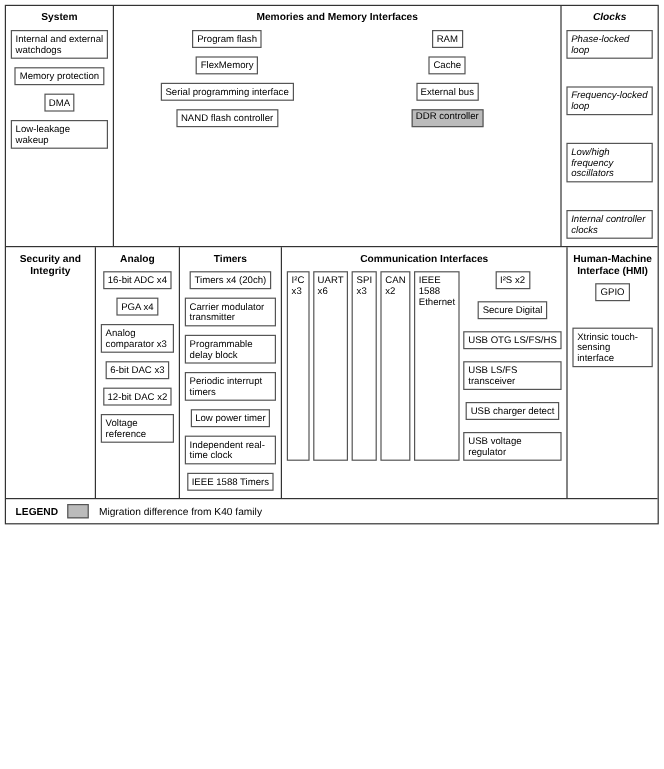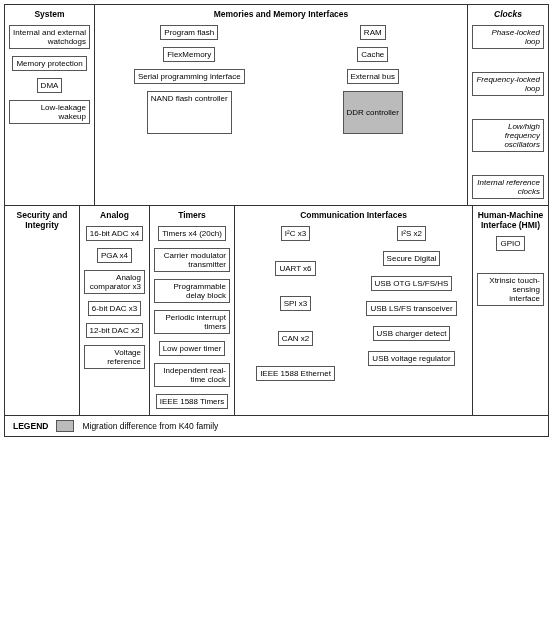--- a/index.html
+++ b/index.html
@@ -46,28 +46,28 @@
     }
     .section-title {
       text-align: center;
       font-weight: bold;
       font-size: 8.5px;
       margin-bottom: 4px;
     }
     .box {
       border: 1px solid #555;
       padding: 2px 3px;
-      text-align: right;
+      text-align: left;
       font-size: 8px;
       margin: 2px auto;
       background: #fff;
     }
     .box-gray {
       border: 1px solid #555;
-      padding: 16px 3px;
+      padding: 0 3px;
       text-align: center;
       font-size: 8px;
       margin: 2px auto;
       background: #bbb;
     }
     .arm-grid {
       display: grid;
       grid-template-columns: 1fr 1fr;
       gap: 3px;
       margin-top: 4px;
@@ -176,21 +176,21 @@
         <div class="box-gray">DDR controller</div>
       </div>
     </div>
 
     <div class="col-clocks">
       <div class="section-title">Clocks</div>
       <div class="clocks-items">
         <div class="box">Phase-locked loop</div>
         <div class="box">Frequency-locked loop</div>
         <div class="box">Low/high frequency oscillators</div>
-        <div class="box">Internal reference clocks</div>
+        <div class="box">Internal controller clocks</div>
       </div>
     </div>
   </div>
 
   <div class="bottom-section">
 
     <div class="col-security">
       <div class="section-title">Security and Integrity</div>
     </div>
 
@@ -215,21 +215,21 @@
         <div class="box">Periodic interrupt timers</div>
         <div class="box">Low power timer</div>
         <div class="box">Independent real-time clock</div>
         <div class="box">IEEE 1588 Timers</div>
       </div>
     </div>
 
     <div class="col-comms">
       <div class="section-title">Communication Interfaces</div>
       <div class="comms-grid">
-        <div style="display:flex;flex-direction:column;gap:16px;">
+        <div style="display:flex;flex-direction:row;gap:3px;">
           <div class="box">I²C x3</div>
           <div class="box">UART x6</div>
           <div class="box">SPI x3</div>
           <div class="box">CAN x2</div>
           <div class="box">IEEE 1588 Ethernet</div>
         </div>
         <div style="display:flex;flex-direction:column;gap:6px;">
           <div class="box">I²S x2</div>
           <div class="box">Secure Digital</div>
           <div class="box">USB OTG LS/FS/HS</div>

